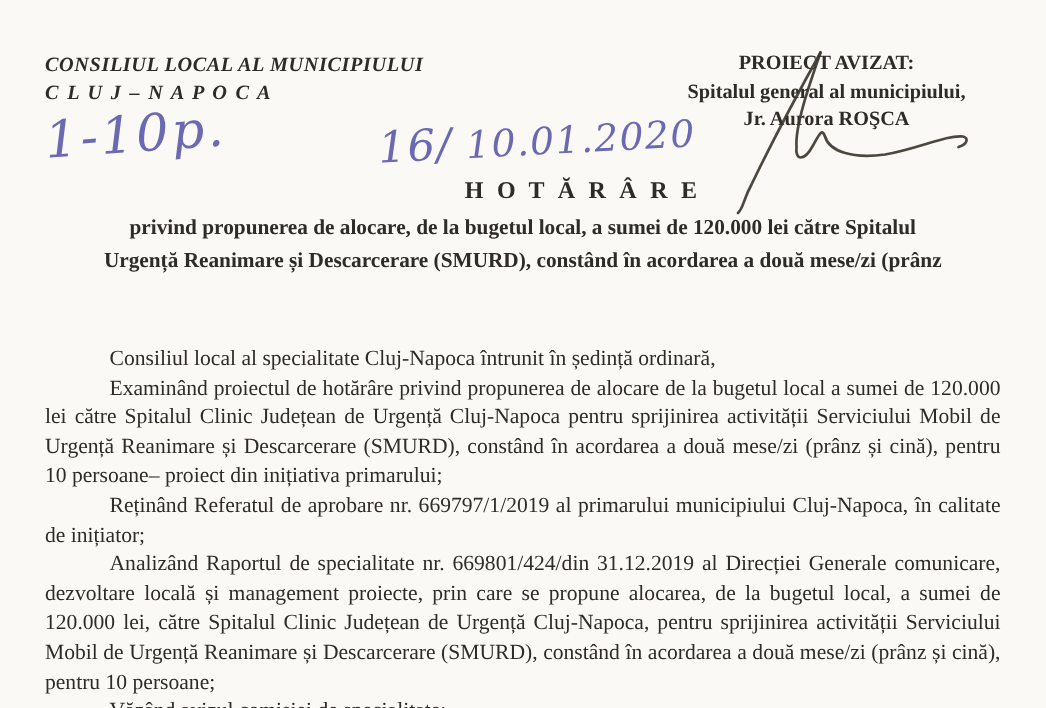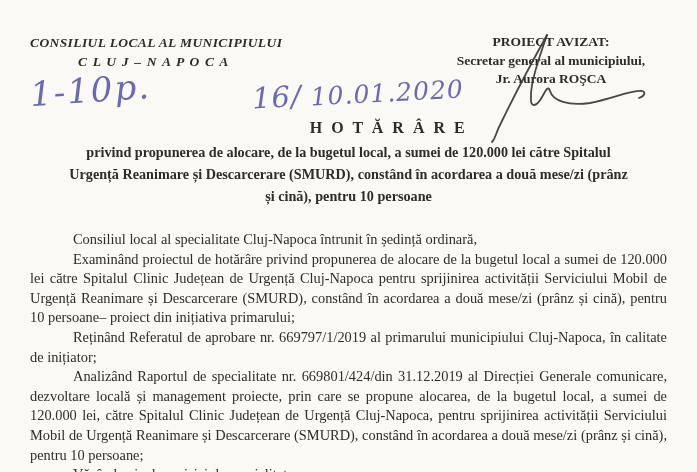--- a/index.html
+++ b/index.html
@@ -11,21 +11,21 @@
     overflow:hidden;
     font-family:"Liberation Serif", serif;
     color:#2e2c27;
   }
   
   .hdr-left{
     position:absolute;left:30px;top:33px;
     font-weight:bold;font-size:13.5px;line-height:19px;
     letter-spacing:0.4px;white-space:nowrap;font-style:italic;
   }
-  .hdr-left .l2{letter-spacing:1.2px;margin-left:48px;}
+  .hdr-left .l2{letter-spacing:1.2px;}
   .hdr-right{
     position:absolute;left:423px;top:33px;width:256px;
     text-align:center;font-weight:bold;font-size:13.5px;line-height:18.5px;
     white-space:nowrap;
   }
   
   .handwrite{
     font-family:"DejaVu Serif", serif;
     font-style:italic;
     color:#6a69b2;
@@ -69,38 +69,37 @@
 
 <div class="page">
 
   <div class="hdr-left">
     <div class="l1">CONSILIUL LOCAL AL MUNICIPIULUI</div>
     <div class="l2">C L U J – N A P O C A</div>
   </div>
 
   <div class="hdr-right">
     <div>PROIECT AVIZAT:</div>
-    <div>Secretar general al municipiului,</div>
+    <div>Spitalul general al municipiului,</div>
     <div>Jr. Aurora ROŞCA</div>
   </div>
 
   <div class="handwrite hw-pages">1-10p.</div>
 
   <div class="handwrite hw-date"><span class="num">16/</span> <span>10.01.2020</span></div>
 
   <svg class="sig" viewBox="0 0 210 120">
     <path d="M 24 114 C 28 110, 27 106, 33 95 C 46 68, 64 34, 79 7"></path>
     <path d="M 79 7 C 71 30, 62 56, 63 70 C 62 79, 68 80, 74 69 C 78 62, 80 57, 82 63 C 85 73, 100 78, 122 75 C 145 71, 162 62, 174 63 C 178 64, 177 68, 171 70"></path>
   </svg>
 
   <div class="title">H O T Ă R Â R E</div>
   <div class="subtitle">
     <div>privind propunerea de alocare, de la bugetul local, a sumei de 120.000 lei  către Spitalul</div>
     <div>Urgență Reanimare și Descarcerare (SMURD), constând în acordarea a două mese/zi (prânz</div>
-    <div>și cină), pentru 10 persoane</div>
   </div>
 
   <div class="body-text">
     <p>Consiliul local al specialitate Cluj-Napoca întrunit în ședință ordinară,</p>
     <p>Examinând proiectul de hotărâre privind propunerea de alocare  de la bugetul local a sumei de 120.000 lei  către Spitalul Clinic Județean de Urgență  Cluj-Napoca pentru sprijinirea  activității Serviciului Mobil de Urgență Reanimare și Descarcerare (SMURD), constând în acordarea a două mese/zi (prânz și cină), pentru 10 persoane– proiect din inițiativa primarului;</p>
     <p>Reținând Referatul de aprobare nr. 669797/1/2019 al primarului municipiului  Cluj-Napoca, în calitate de inițiator;</p>
     <p>Analizând Raportul de specialitate nr. 669801/424/din 31.12.2019 al Direcției Generale comunicare, dezvoltare locală și management proiecte, prin care se propune alocarea, de la bugetul local, a sumei de 120.000 lei, către Spitalul Clinic Județean de Urgență Cluj-Napoca, pentru sprijinirea  activității Serviciului Mobil de Urgență Reanimare și Descarcerare (SMURD), constând în acordarea a două mese/zi (prânz și cină), pentru 10 persoane;</p>
     <p>Văzând avizul comisiei de specialitate;</p>
   </div>
 

